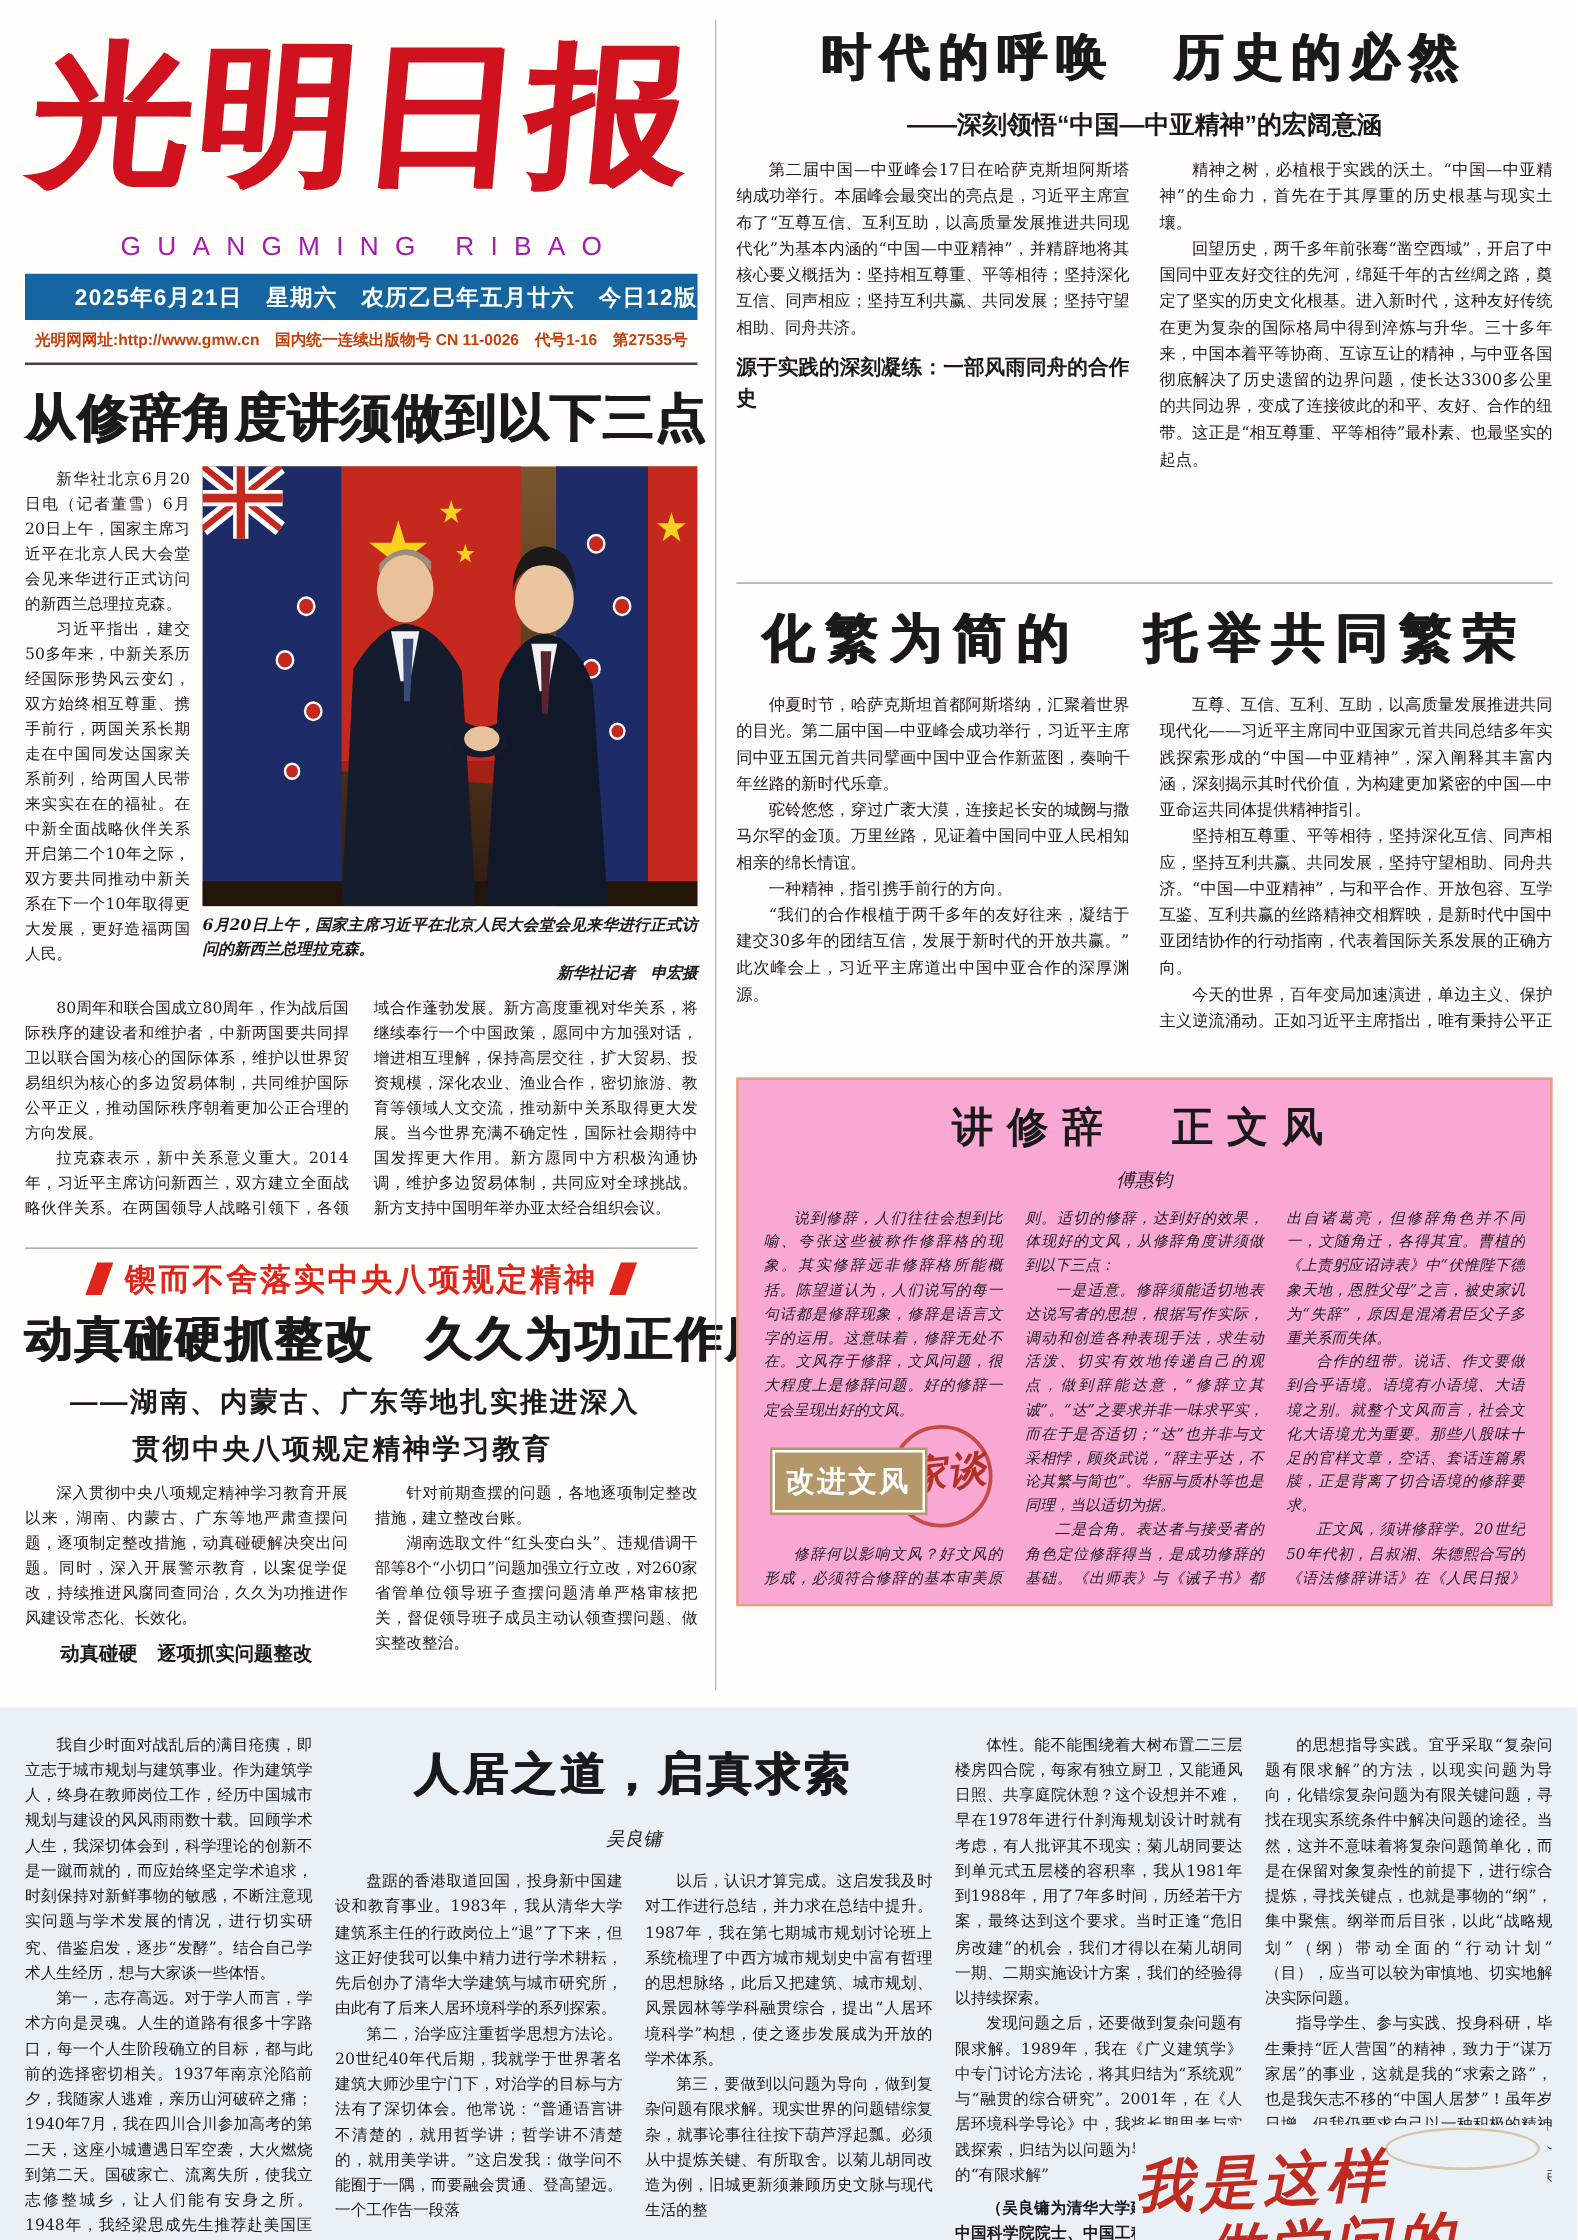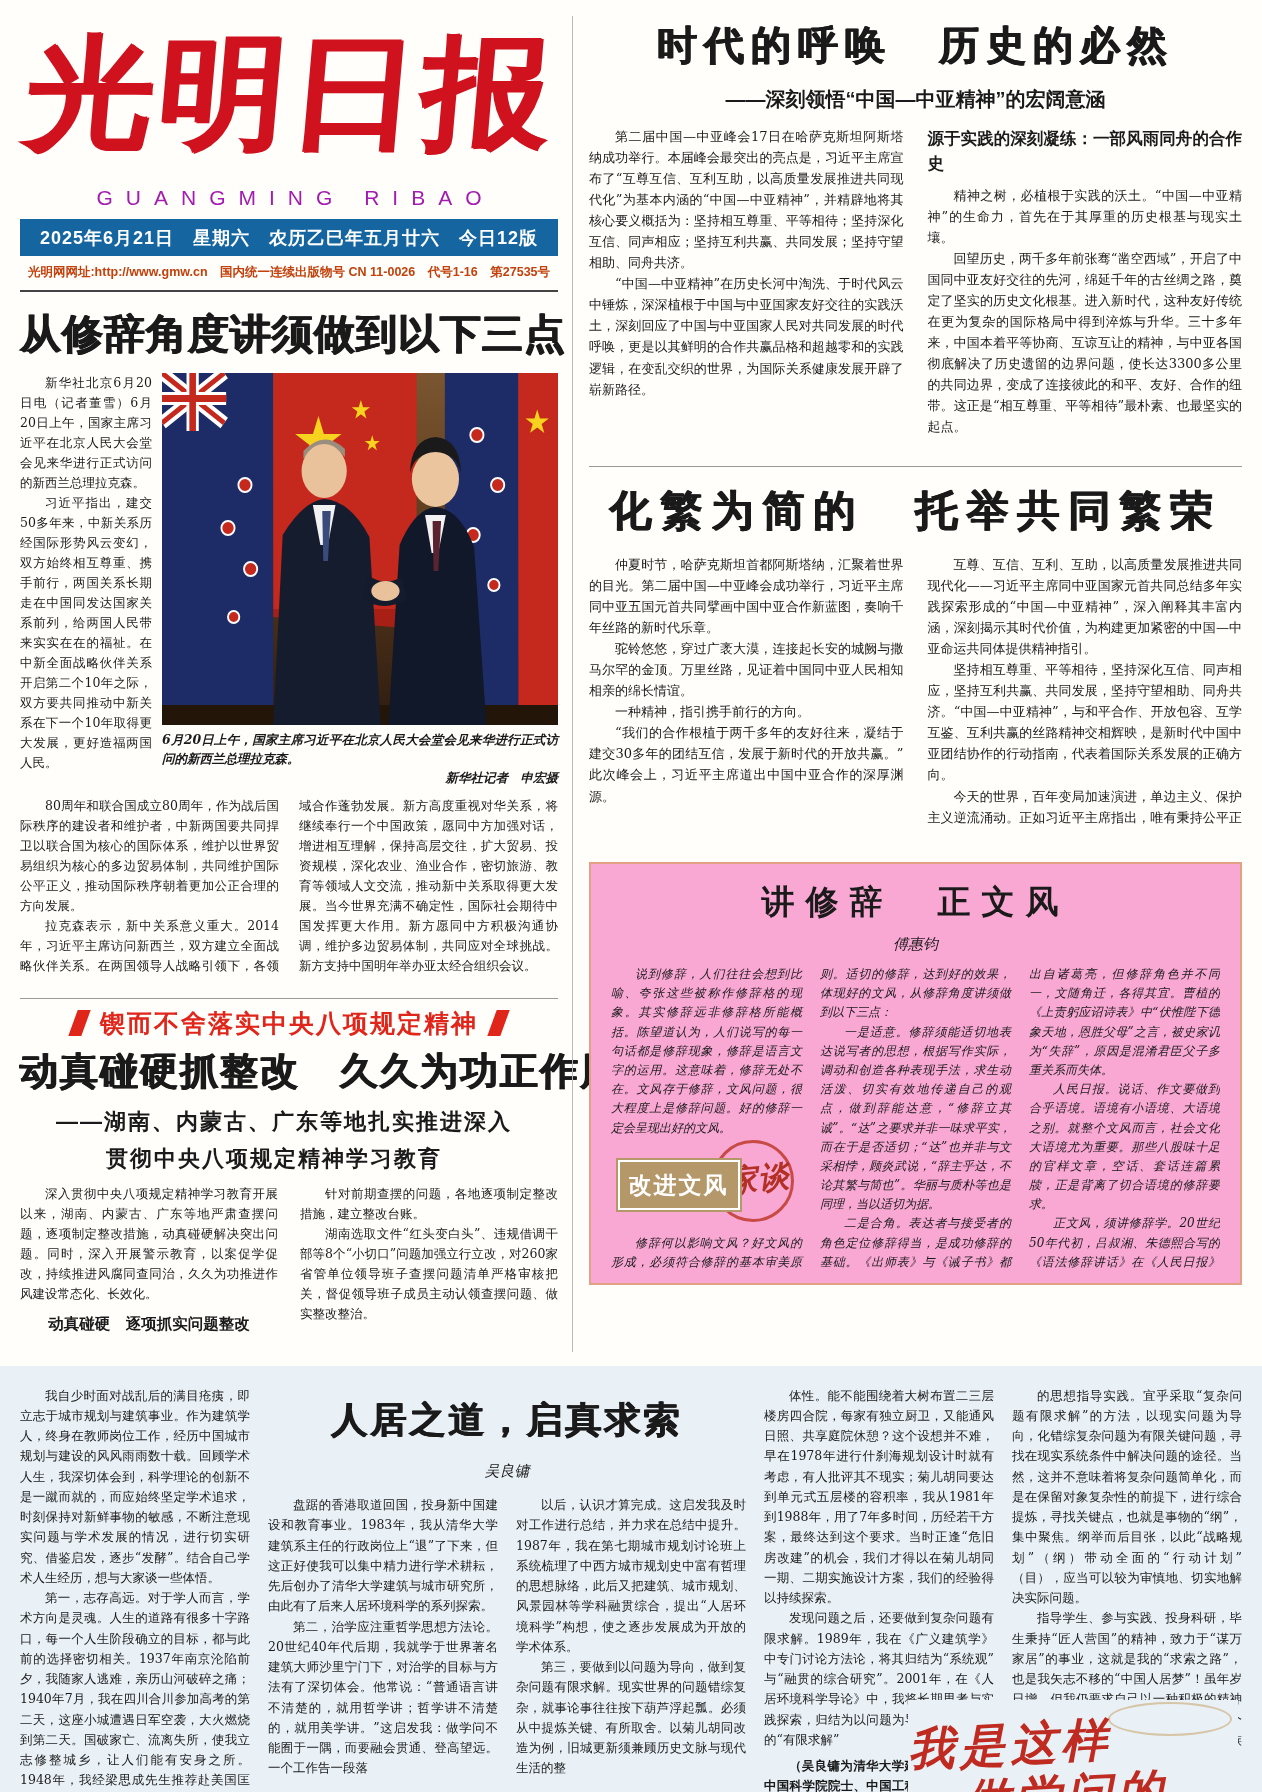--- a/index.html
+++ b/index.html
@@ -13,21 +13,21 @@
   .col-left { width:552px; flex:none; padding-right:14px; }
   .col-right { flex:1; border-left:1px solid #b9b9b9; padding-left:16px; min-width:0; }
 
   
   .mast-title { font-size:128px; font-weight:bold; color:#d0121f; text-align:center;
     line-height:1.18; height:168px; letter-spacing:4px; transform:skewX(-5deg) scaleY(.96);
     transform-origin:center; text-shadow:2px 1px 0 #d0121f; overflow:hidden; }
   .romanized { text-align:center; font-family:"Liberation Sans","DejaVu Sans",sans-serif;
     font-size:21px; letter-spacing:13px; padding-left:13px; color:#a21caf; margin-top:2px; }
   .date-bar { background:#1566a0; color:#fff; font-family:"Liberation Sans","DejaVu Sans",sans-serif;
-    font-weight:bold; font-size:18px; text-align:center; padding:7px 0 6px; margin-top:9px; letter-spacing:1px; }
+    font-weight:bold; font-size:18px; text-align:right; padding:7px 0 6px; margin-top:9px; letter-spacing:1px; }
   .info-line { text-align:center; font-family:"Liberation Sans","DejaVu Sans",sans-serif;
     font-weight:bold; font-size:12.5px; margin-top:8px; color:#c2410c; }
   .rule-heavy { border-top:2px solid #444; margin-top:9px; }
 
   
   .lead-headline { font-family:"Liberation Sans","DejaVu Sans",sans-serif; font-weight:900;
     font-size:41px; text-align:center; margin:15px 0 11px; letter-spacing:1px;
     text-shadow:.7px 0 currentColor, -.7px 0 currentColor; white-space:nowrap; }
   .lead-flex { display:flex; gap:10px; }
   .lead-textcol { width:132px; flex:none; font-size:12.5px; line-height:1.6; text-align:justify;
@@ -247,21 +247,20 @@
     </div>
 
     <div class="col-right">
 
       <div>
         <h2 class="era-headline">时代的呼唤　历史的必然</h2>
         <div class="era-subtitle">——深刻领悟“中国—中亚精神”的宏阔意涵</div>
         <div class="era-body">
           <div>
               <p class="para">第二届中国—中亚峰会17日在哈萨克斯坦阿斯塔纳成功举行。本届峰会最突出的亮点是，习近平主席宣布了“互尊互信、互利互助，以高质量发展推进共同现代化”为基本内涵的“中国—中亚精神”，并精辟地将其核心要义概括为：坚持相互尊重、平等相待；坚持深化互信、同声相应；坚持互利共赢、共同发展；坚持守望相助、同舟共济。</p>
-              <p class="para">“中国—中亚精神”在历史长河中淘洗、于时代风云中锤炼，深深植根于中国与中亚国家友好交往的实践沃土，深刻回应了中国与中亚国家人民对共同发展的时代呼唤，更是以其鲜明的合作共赢品格和超越零和的实践逻辑，在变乱交织的世界，为国际关系健康发展开辟了崭新路径。</p>
             </div>
           <p class="era-subhead">源于实践的深刻凝练：一部风雨同舟的合作史</p>
           <div>
               <p class="para">精神之树，必植根于实践的沃土。“中国—中亚精神”的生命力，首先在于其厚重的历史根基与现实土壤。</p>
               <p class="para">回望历史，两千多年前张骞“凿空西域”，开启了中国同中亚友好交往的先河，绵延千年的古丝绸之路，奠定了坚实的历史文化根基。进入新时代，这种友好传统在更为复杂的国际格局中得到淬炼与升华。三十多年来，中国本着平等协商、互谅互让的精神，与中亚各国彻底解决了历史遗留的边界问题，使长达3300多公里的共同边界，变成了连接彼此的和平、友好、合作的纽带。这正是“相互尊重、平等相待”最朴素、也最坚实的起点。</p>
             </div>
         </div>
       </div>
 
       <div class="rule-thin"></div>
@@ -288,21 +287,21 @@
             </div>
           <div class="gw-badge">
             <span class="gw-ring"></span>
             <span class="gw-script">大家谈</span>
             <span class="gw-box">改进文风</span>
           </div>
           <div>
               <p class="para">修辞何以影响文风？好文风的形成，必须符合修辞的基本审美原则。适切的修辞，达到好的效果，体现好的文风，从修辞角度讲须做到以下三点：</p>
               <p class="para">一是适意。修辞须能适切地表达说写者的思想，根据写作实际，调动和创造各种表现手法，求生动活泼、切实有效地传递自己的观点，做到辞能达意，“修辞立其诚”。“达”之要求并非一味求平实，而在于是否适切；“达”也并非与文采相悖，顾炎武说，“辞主乎达，不论其繁与简也”。华丽与质朴等也是同理，当以适切为据。</p>
               <p class="para">二是合角。表达者与接受者的角色定位修辞得当，是成功修辞的基础。《出师表》与《诫子书》都出自诸葛亮，但修辞角色并不同一，文随角迁，各得其宜。曹植的《上责躬应诏诗表》中“伏惟陛下德象天地，恩胜父母”之言，被史家讥为“失辞”，原因是混淆君臣父子多重关系而失体。</p>
-              <p class="para">人民日报。说话、作文要做到合乎语境。语境有小语境、大语境之别。就整个文风而言，社会文化大语境尤为重要。那些八股味十足的官样文章，空话、套话连篇累牍，正是背离了切合语境的修辞要求。</p>
+              <p class="para">合作的纽带。说话、作文要做到合乎语境。语境有小语境、大语境之别。就整个文风而言，社会文化大语境尤为重要。那些八股味十足的官样文章，空话、套话连篇累牍，正是背离了切合语境的修辞要求。</p>
               <p class="para">正文风，须讲修辞学。20世纪50年代初，吕叔湘、朱德熙合写的《语法修辞讲话》在《人民日报》连载，对规范使用祖国语言文字、树立健康文风起到积极作用。这是历史的经验，值得好好总结和借鉴。</p>
             </div>
 
         </div>
       </div>
     </div>
   </div>
 
   <div class="bottom">
     <div class="hab-grid">

